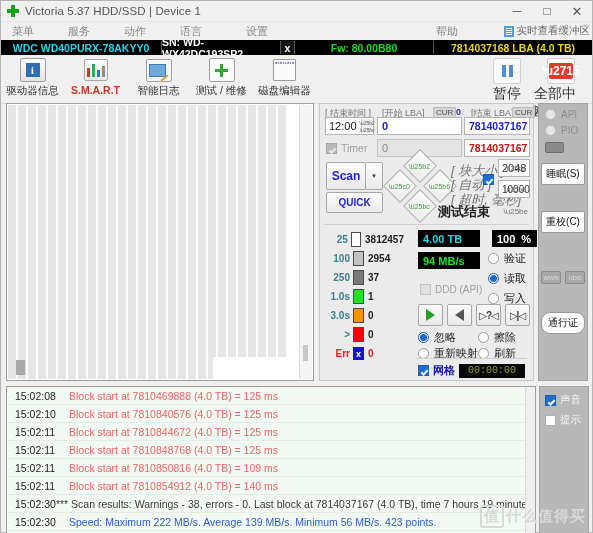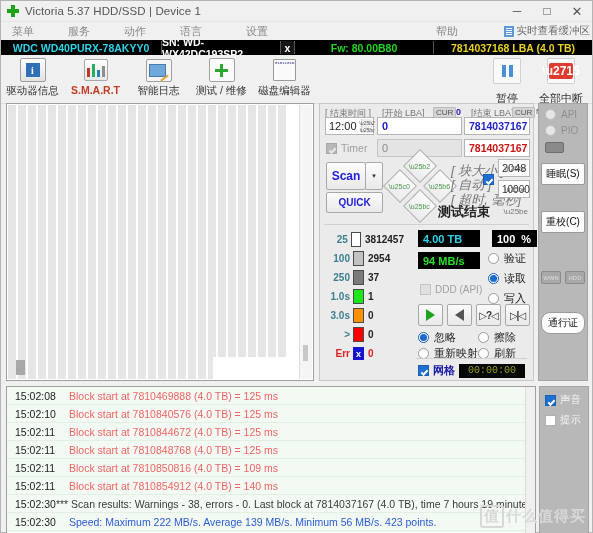--- a/index.html
+++ b/index.html
@@ -48,21 +48,21 @@
 
   
   .toolbar{height:48px;background:#f0f0f0;display:flex;align-items:flex-start;border-bottom:1px solid #dcdcdc;position:relative;}
   .tbtn{width:63px;display:flex;flex-direction:column;align-items:center;padding-top:2px;}
   .tbtn .gi{width:28px;height:26px;display:flex;align-items:center;justify-content:center;}
   .tbtn .tl{font-size:10.5px;color:#333;margin-top:1px;white-space:nowrap;}
   .tbtn.smart .tl{color:#c23b22;font-weight:bold;}
   .right-tools{position:absolute;right:4px;top:0;display:flex;}
   .rbtn{width:54px;display:flex;flex-direction:column;align-items:center;padding-top:3px;}
   .rbtn .gi{width:26px;height:24px;display:flex;align-items:center;justify-content:center;border:1px solid #cfcfcf;background:#fafafa;border-radius:2px;}
-  .rbtn .tl{font-size:11px;color:#333;margin-top:7px;}
+  .rbtn .tl{font-size:14px;color:#333;margin-top:1px;}
   .pause-bars{display:flex;gap:3px;}
   .pause-bars i{display:block;width:4px;height:12px;background:#4a90d9;}
   .xmark{width:24px;height:16px;background:#e03b2f;color:#fff;display:flex;align-items:center;justify-content:center;font-size:12px;font-weight:bold;border-radius:2px;}
 
   .icon-drive{width:24px;height:22px;background:linear-gradient(#fdfdfd,#e2e2e2);border:1px solid #9d9d9d;border-radius:2px;display:flex;align-items:center;justify-content:center;}
   .icon-drive .inner{width:14px;height:14px;background:#2f6fb5;color:#fff;font-size:10px;font-weight:bold;display:flex;align-items:center;justify-content:center;font-family:"Liberation Serif",serif;}
   .icon-smart{width:24px;height:22px;background:linear-gradient(#fdfdfd,#e8e8e8);border:1px solid #a8a8a8;border-radius:2px;display:flex;align-items:flex-end;justify-content:center;gap:2px;padding-bottom:3px;box-sizing:border-box;}
   .icon-smart i{display:block;width:3px;}
   .icon-smart i:nth-child(1){height:9px;background:#c0392b;}
   .icon-smart i:nth-child(2){height:13px;background:#27ae60;}

